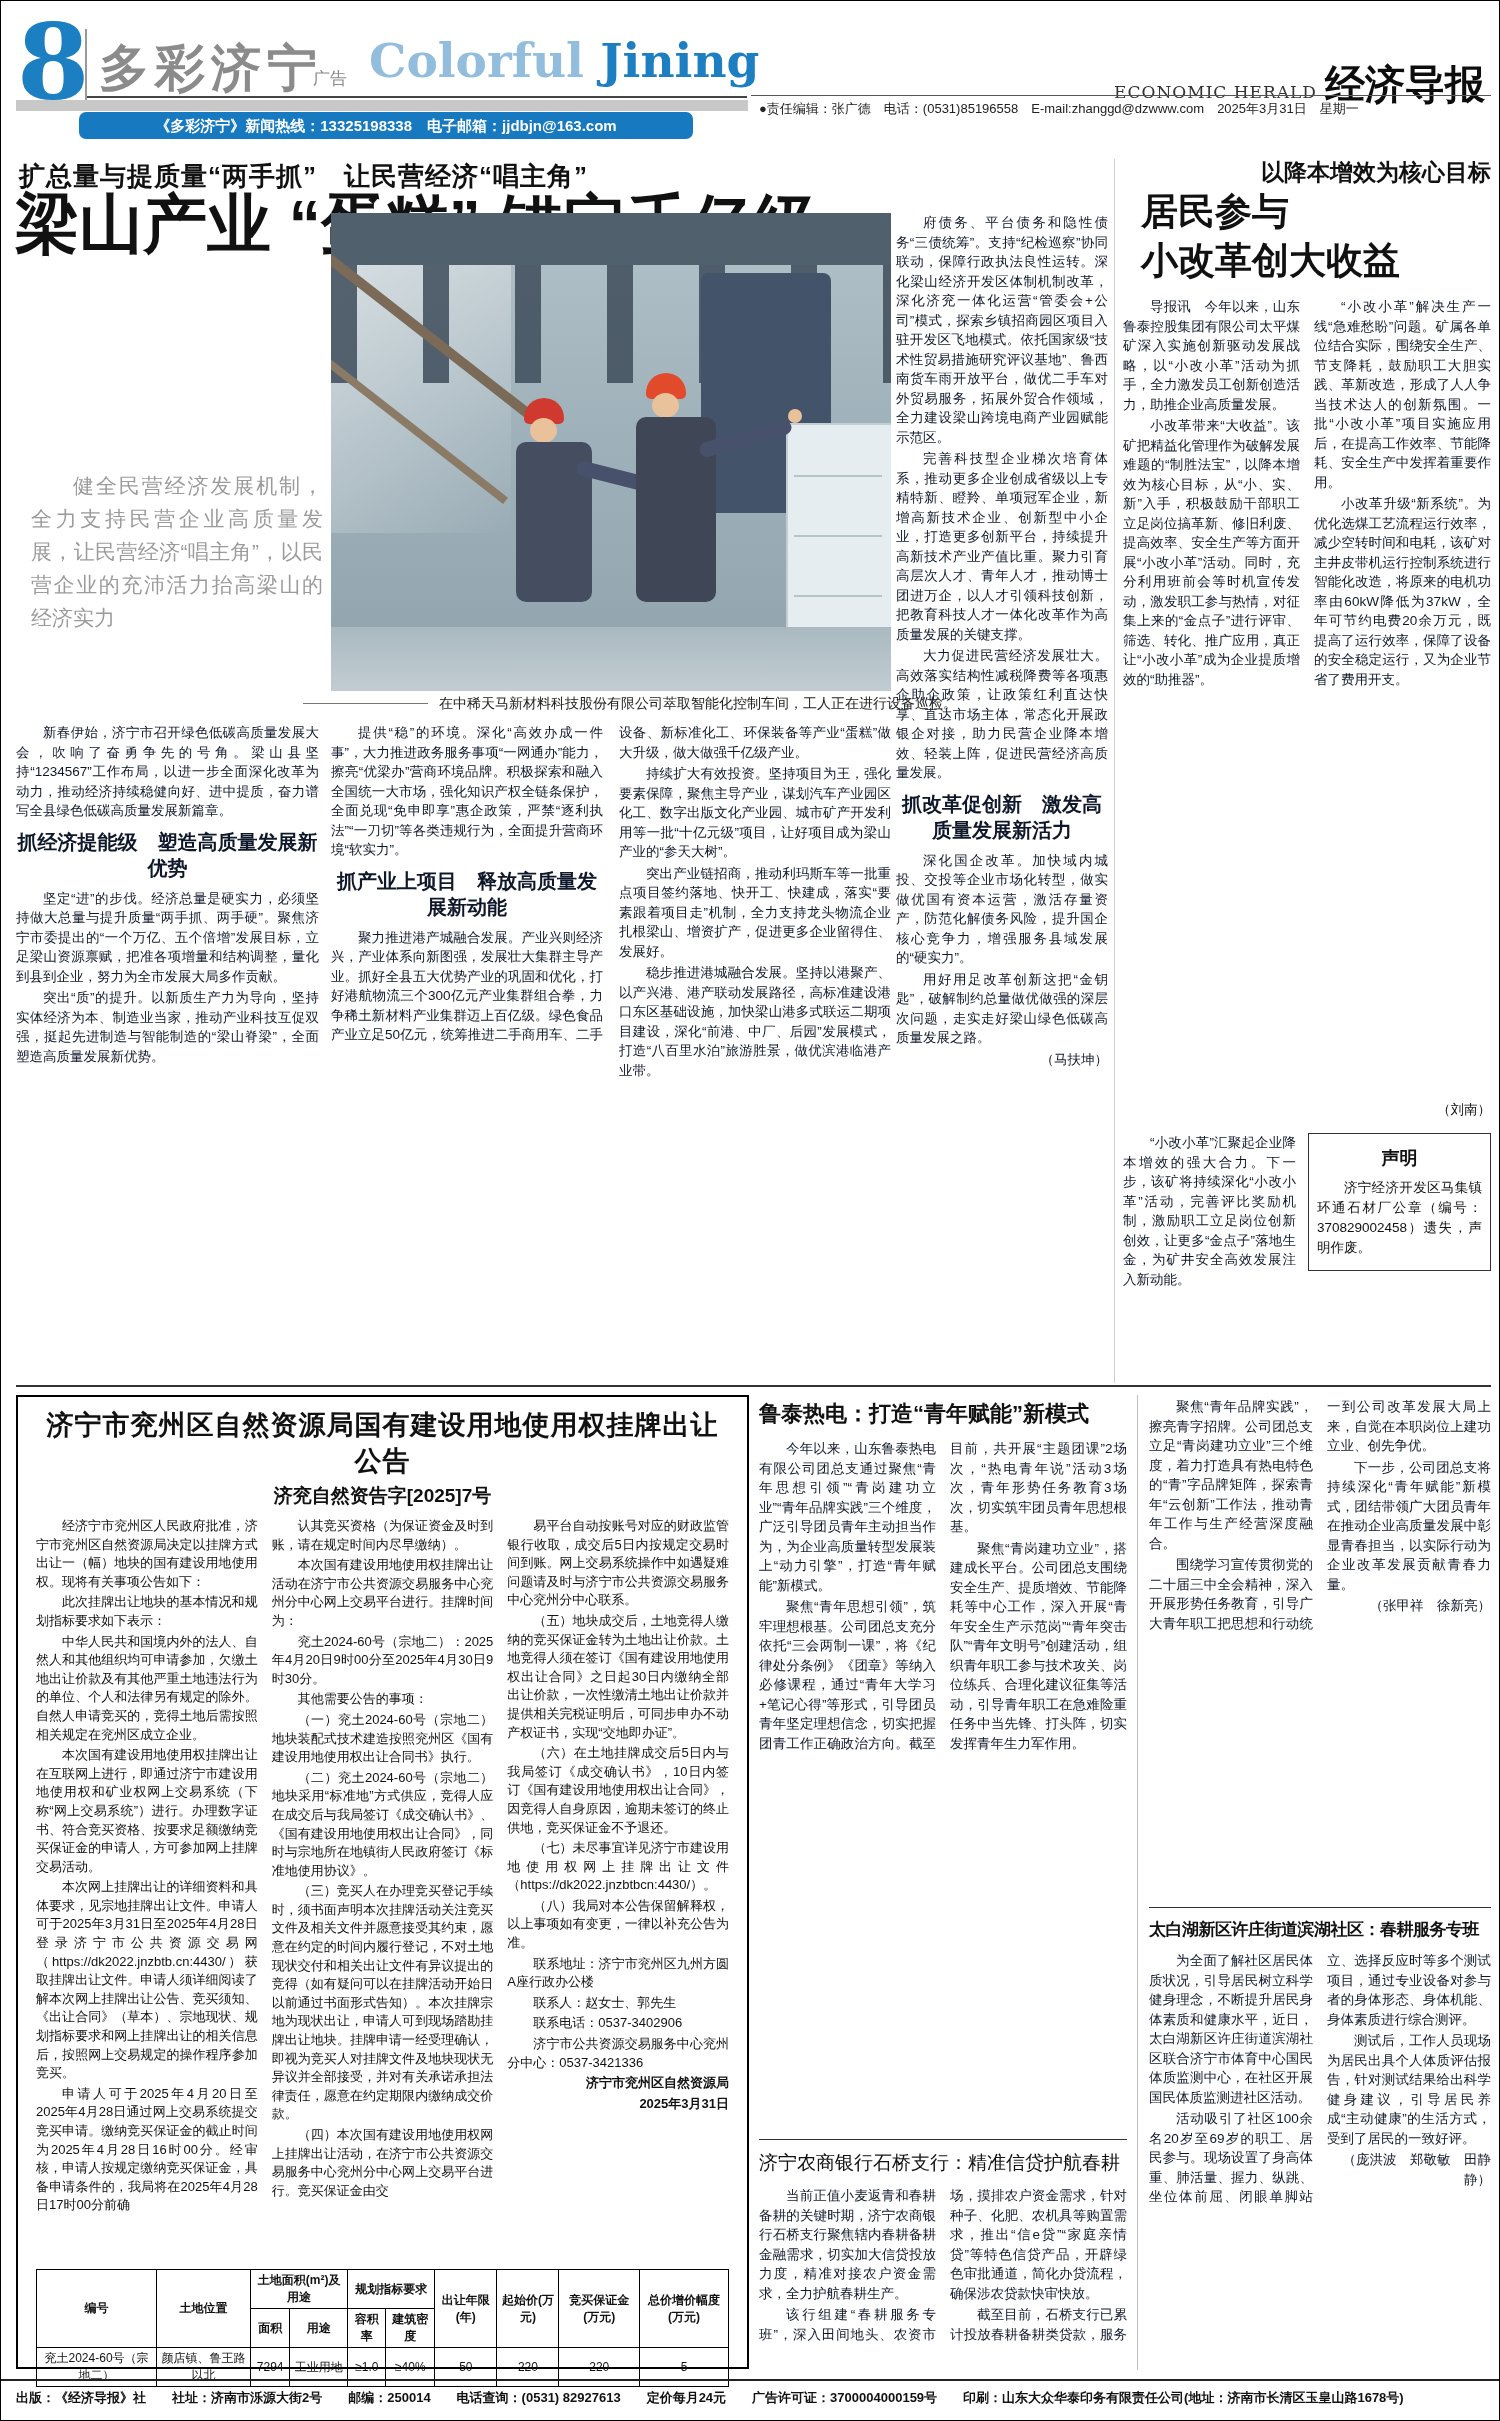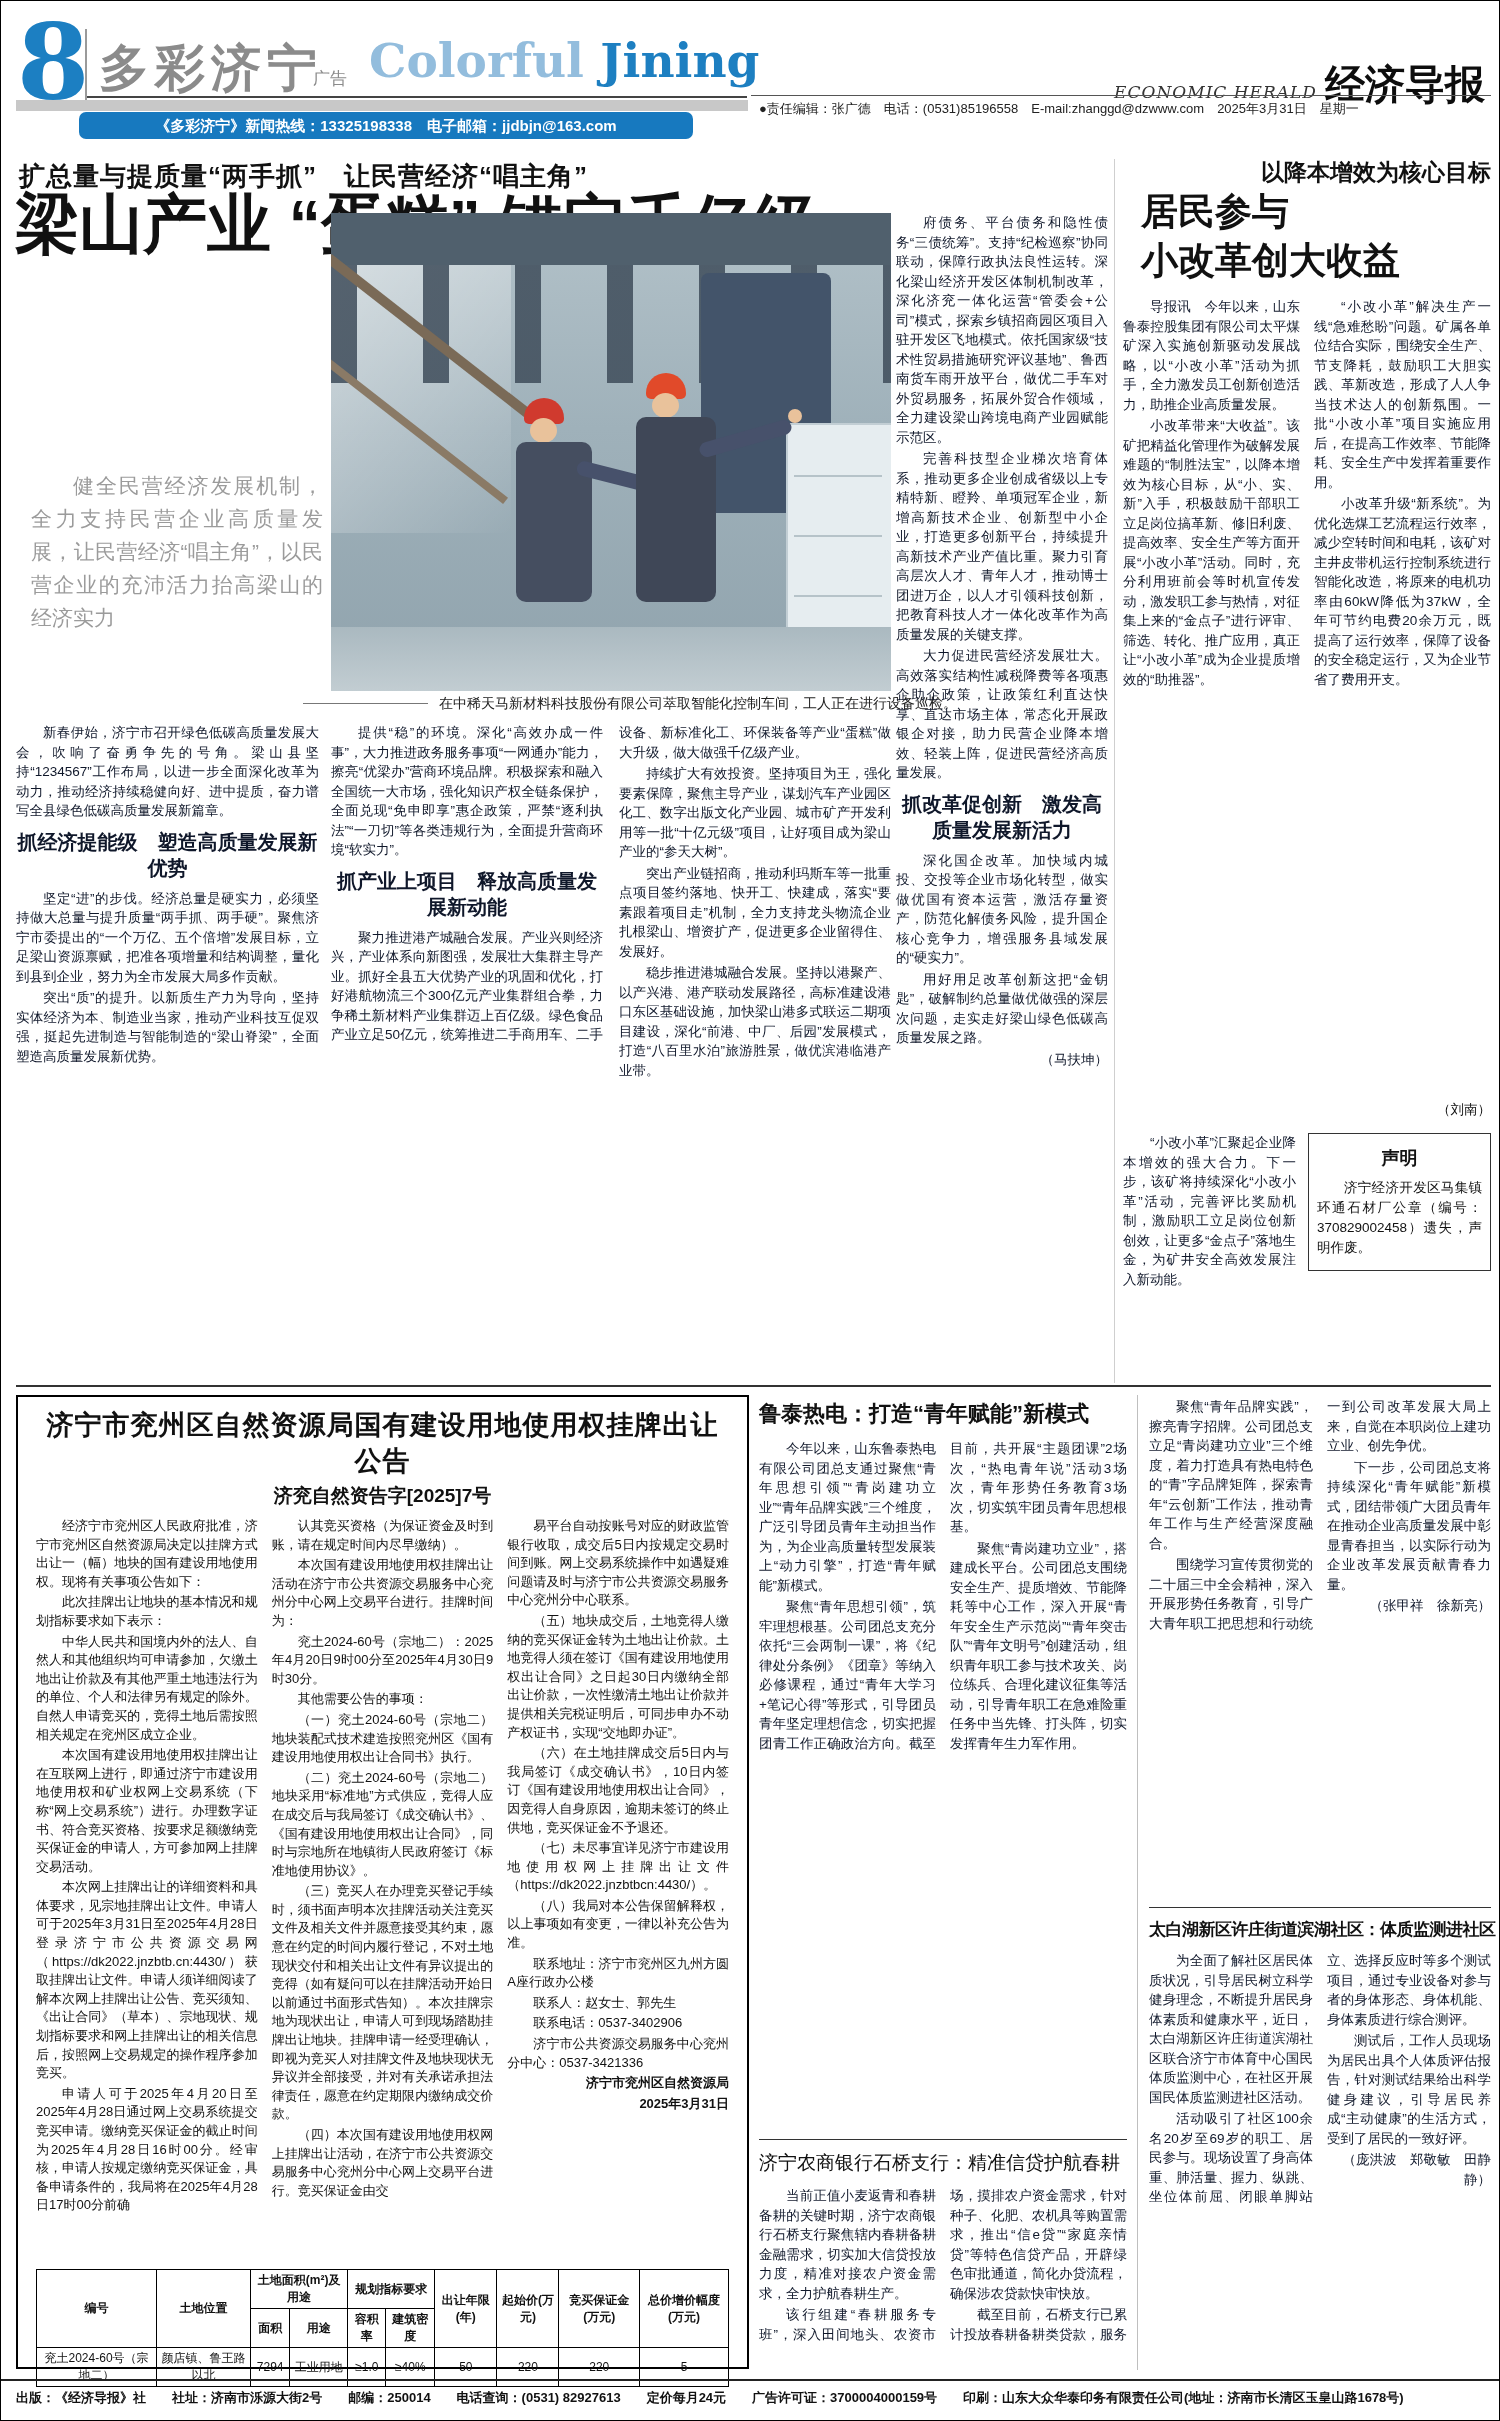--- a/index.html
+++ b/index.html
@@ -14,21 +14,21 @@
   
   .page-num{left:16px;top:10px;font-family:"DejaVu Serif",serif;font-size:104px;line-height:1;
             font-weight:bold;color:#1c7fc2;}
   .hdr-vline{left:84px;top:28px;width:2px;height:74px;background:#9a9a9a;}
   .sec-cn{left:98px;top:34px;font-size:50px;font-weight:600;color:#8b8b8b;letter-spacing:6px;}
   .ad-lbl{left:312px;top:66px;font-size:17px;color:#8b8b8b;}
   .sec-en{left:368px;top:32px;font-family:"DejaVu Serif",serif;font-size:47px;font-weight:bold;}
   .sec-en .c1{color:#93bddd;} .sec-en .c2{color:#1d7fc1;}
   .hdr-rule-l{left:86px;top:95px;width:660px;height:2px;background:#444;}
   .brand{right:14px;top:56px;text-align:right;}
-  .brand-en{font-family:"DejaVu Serif",serif;font-size:17px;color:#333;letter-spacing:1px;margin-right:8px;font-style:italic;}
+  .brand-en{font-family:"DejaVu Serif",serif;font-size:17px;color:#333;letter-spacing:1px;margin-right:8px;}
   .brand-cn{font-size:40px;font-weight:900;color:#0d0d0d;}
   .hdr-rule-r{left:750px;top:94px;width:740px;height:1px;background:#555;}
   .gray-bar{left:15px;top:99px;width:732px;height:11px;background:#c8c8c8;}
   .blue-bar{left:78px;top:111px;width:614px;height:27px;background:#1779bf;color:#fff;
             font-size:15px;line-height:27px;text-align:center;font-weight:bold;border-radius:7px;}
   .editor-line{left:758px;top:99px;width:732px;font-size:13px;color:#222;}
   
   .kicker{left:18px;top:158px;font-size:26px;font-weight:900;letter-spacing:1px;}
   .headline{left:14px;top:190px;width:1095px;font-size:64px;font-weight:900;letter-spacing:0px;
             line-height:1.05;white-space:nowrap;}
@@ -295,21 +295,21 @@
   </div>
 
   <div class="abs regR">
     <div class="bodyR1 body-txt">
         <p>聚焦“青年品牌实践”，擦亮青字招牌。公司团总支立足“青岗建功立业”三个维度，着力打造具有热电特色的“青”字品牌矩阵，探索青年“云创新”工作法，推动青年工作与生产经营深度融合。</p>
         <p>围绕学习宣传贯彻党的二十届三中全会精神，深入开展形势任务教育，引导广大青年职工把思想和行动统一到公司改革发展大局上来，自觉在本职岗位上建功立业、创先争优。</p>
         <p>下一步，公司团总支将持续深化“青年赋能”新模式，团结带领广大团员青年在推动企业高质量发展中彰显青春担当，以实际行动为企业改革发展贡献青春力量。</p>
         <p class="byline">（张甲祥　徐新亮）</p>
       </div>
     <div class="thin-rule"></div>
-    <div class="art-title-xs">太白湖新区许庄街道滨湖社区：体质监测进社区</div>
+    <div class="art-title-xs">太白湖新区许庄街道滨湖社区：春耕服务专班</div>
     <div class="bodyB body-txt">
         <p>为全面了解社区居民体质状况，引导居民树立科学健身理念，不断提升居民身体素质和健康水平，近日，太白湖新区许庄街道滨湖社区联合济宁市体育中心国民体质监测中心，在社区开展国民体质监测进社区活动。</p>
         <p>活动吸引了社区100余名20岁至69岁的职工、居民参与。现场设置了身高体重、肺活量、握力、纵跳、坐位体前屈、闭眼单脚站立、选择反应时等多个测试项目，通过专业设备对参与者的身体形态、身体机能、身体素质进行综合测评。</p>
         <p>测试后，工作人员现场为居民出具个人体质评估报告，针对测试结果给出科学健身建议，引导居民养成“主动健康”的生活方式，受到了居民的一致好评。</p>
         <p class="byline">（庞洪波　郑敬敏　田静静）</p>
       </div>
   </div>
 
   <div class="abs foot-rule"></div>
   <div class="abs footer">出版：《经济导报》社　　社址：济南市泺源大街2号　　邮编：250014　　电话查询：(0531) 82927613　　定价每月24元　　广告许可证：3700004000159号　　印刷：山东大众华泰印务有限责任公司(地址：济南市长清区玉皇山路1678号)</div>

